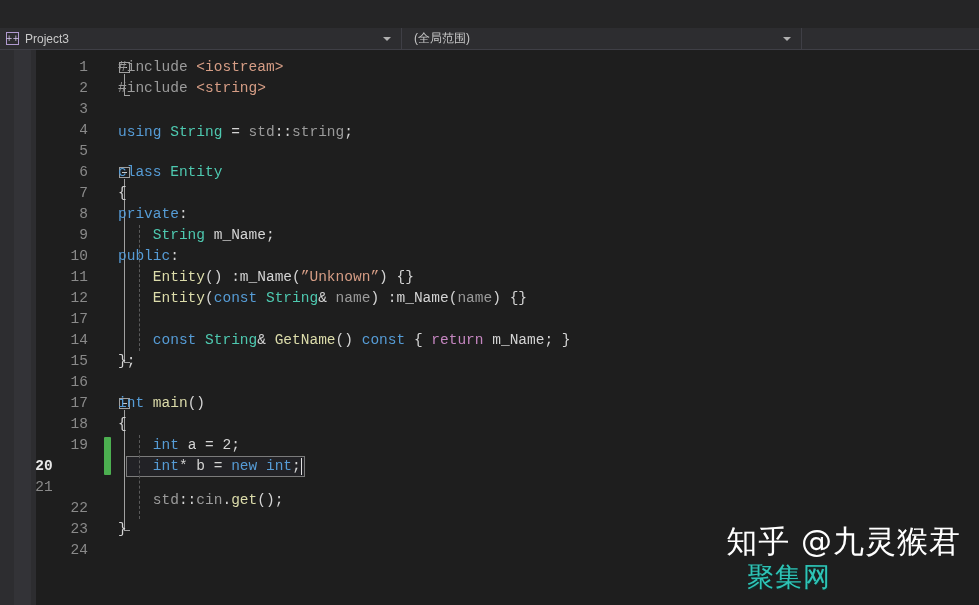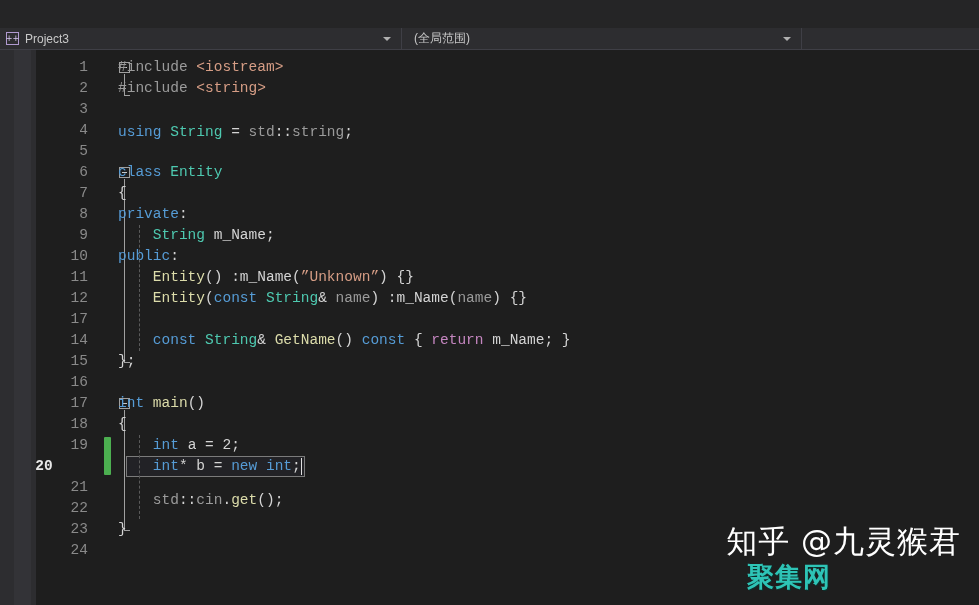--- a/index.html
+++ b/index.html
@@ -224,21 +224,21 @@
     font-size: 31px;
     font-family: "DejaVu Sans", sans-serif;
     white-space: nowrap;
     letter-spacing: 1px;
   }
   #wm-juji {
     position: absolute;
     right: 148px; bottom: 10px;
     color: #2ec4b6;
     font-size: 27px;
-    font-weight: bold;
+    font-weight: normal;
     font-family: "DejaVu Sans", sans-serif;
     white-space: nowrap;
     letter-spacing: 1px;
     text-shadow: 1px 1px 0 #0c2f2c;
   }
 </style>
 </head>
 <body>
 
 <div id="tab-strip">
@@ -284,21 +284,21 @@
       <div class="lnum" style="top: 217px; line-height: 21px;">11</div>
       <div class="lnum" style="top: 238px; line-height: 21px;">12</div>
       <div class="lnum" style="top: 259px; line-height: 21px;">17</div>
       <div class="lnum" style="top: 280px; line-height: 21px;">14</div>
       <div class="lnum" style="top: 301px; line-height: 21px;">15</div>
       <div class="lnum" style="top: 322px; line-height: 21px;">16</div>
       <div class="lnum" style="top: 343px; line-height: 21px;">17</div>
       <div class="lnum" style="top: 364px; line-height: 21px;">18</div>
       <div class="lnum" style="top: 385px; line-height: 21px;">19</div>
       <div class="lnum current" style="top: 406px; line-height: 21px;">20</div>
-      <div class="lnum" style="top: 427px; line-height: 21px;">21</div>
+      <div class="lnum" style="top: 427px; line-height: 21px; text-align: center;">21</div>
       <div class="lnum" style="top: 448px; line-height: 21px;">22</div>
       <div class="lnum" style="top: 469px; line-height: 21px;">23</div>
       <div class="lnum" style="top: 490px; line-height: 21px;">24</div>
     </div>
 
   <div id="guides">
       <div class="fold-box" style="left: 119px; top: 12px;"></div>
       <div class="fold-line" style="left: 124px; top: 24px; height: 21px;"></div>
       <div class="fold-foot" style="left: 124px; top: 45px; width: 6px;"></div>
       <div class="fold-box" style="left: 119px; top: 117px;"></div>

